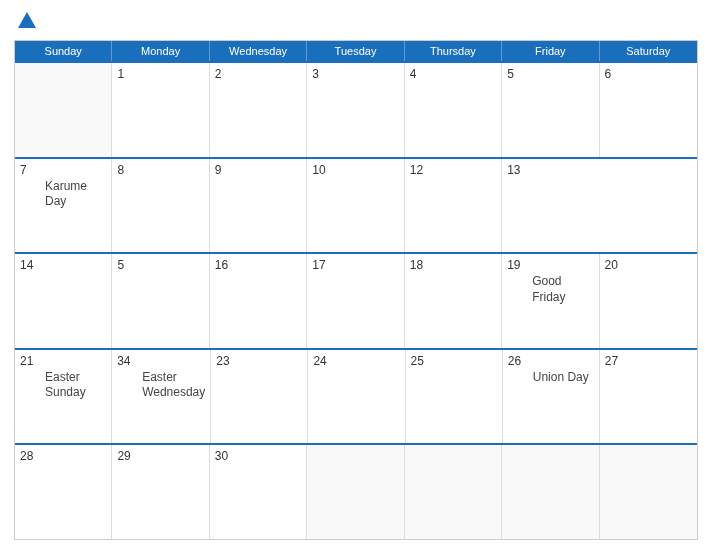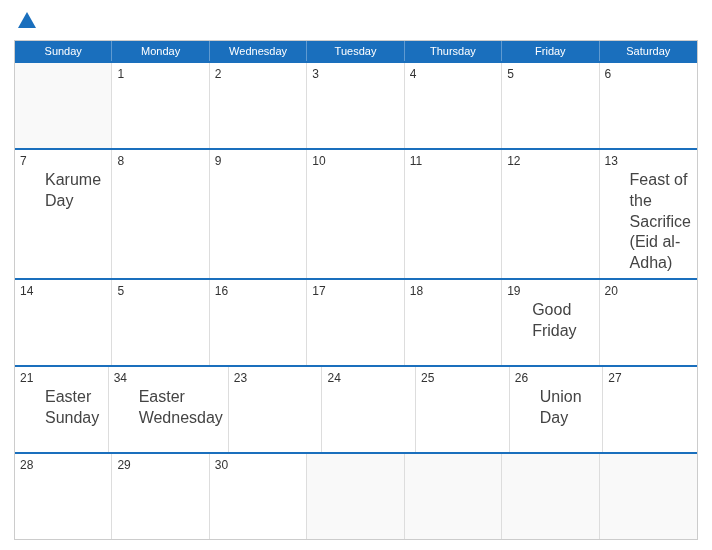--- a/index.html
+++ b/index.html
@@ -130,21 +130,21 @@
     .day-num {
       display: block;
       font-size: 12px;
       color: #333;
       font-weight: normal;
       margin-bottom: 2px;
     }
 
     .event-text {
       display: block;
-      font-size: 16px;
+      font-size: 12px;
       color: #444;
       line-height: 1.3;
       padding-left: 25px;
     }
   </style>
 </head>
 <body>
 
 <div class="page">
 
@@ -207,28 +207,24 @@
           <div class="cal-cell">
             <span class="day-num">8</span>
           </div>
           <div class="cal-cell">
             <span class="day-num">9</span>
           </div>
           <div class="cal-cell">
             <span class="day-num">10</span>
           </div>
           <div class="cal-cell">
-            <span class="day-num">11</span>
-          </div>
-          <div class="cal-cell">
             <span class="day-num">12</span>
           </div>
           <div class="cal-cell">
             <span class="day-num">13</span>
-            <span class="event-text">Feast of the Sacrifice (Eid al-Adha)</span>
           </div>
         </div>
         <div class="cal-row">
           <div class="cal-cell">
             <span class="day-num">14</span>
           </div>
           <div class="cal-cell">
             <span class="day-num">5</span>
           </div>
           <div class="cal-cell">

